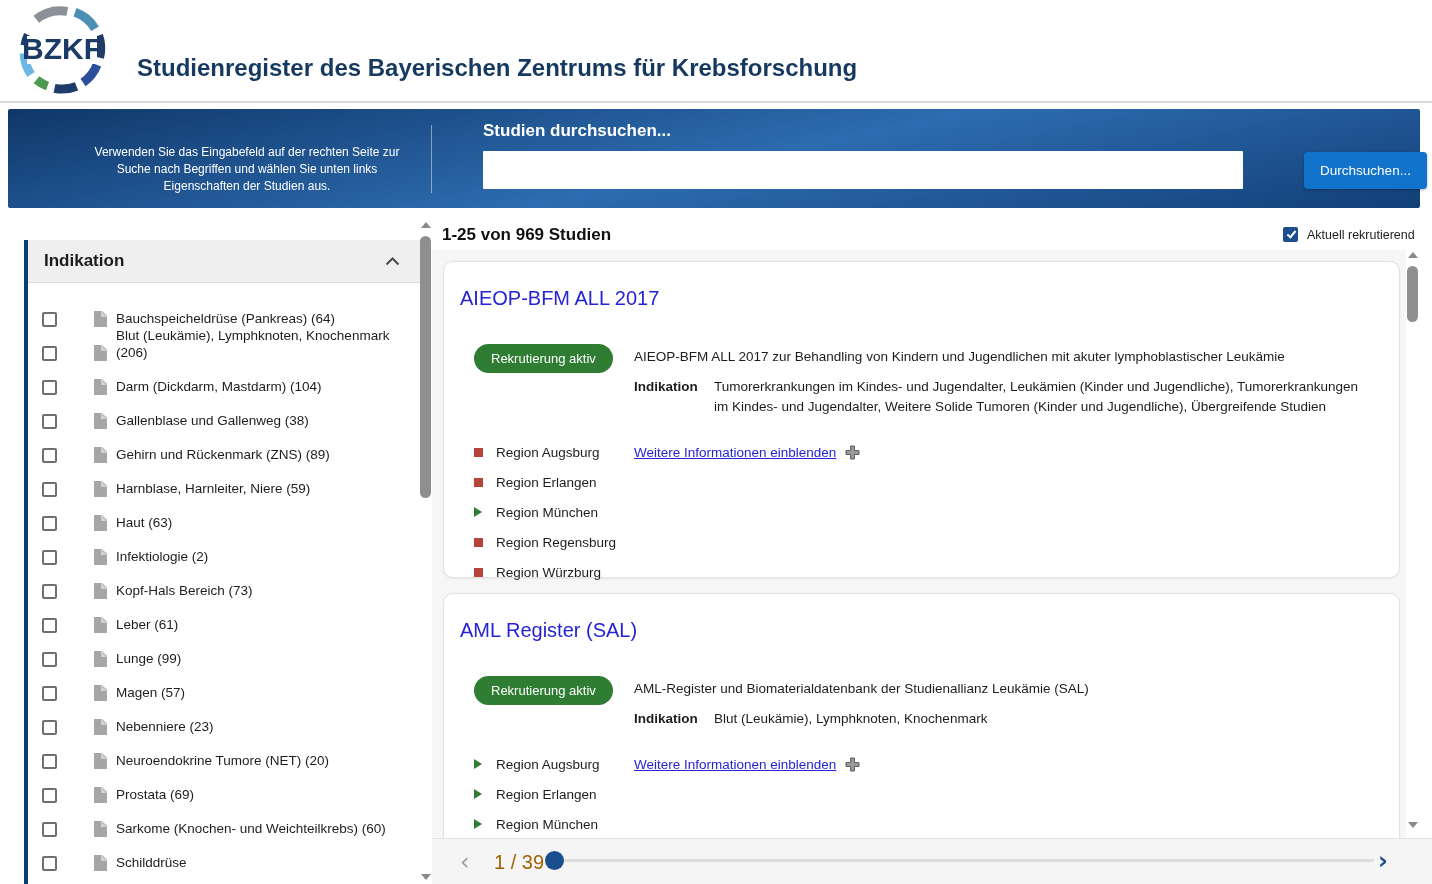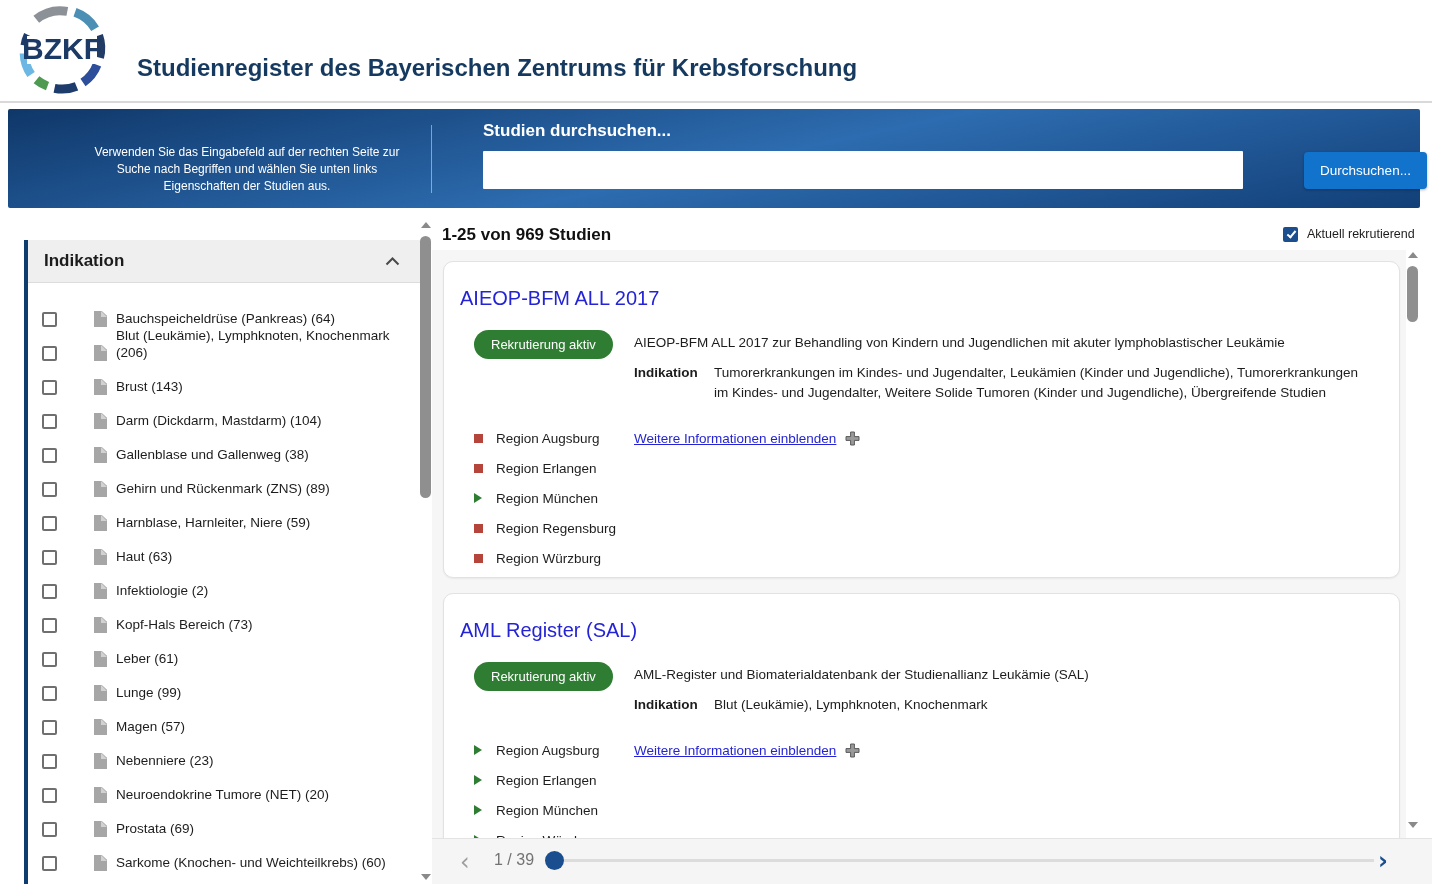--- a/index.html
+++ b/index.html
@@ -47,52 +47,52 @@
     border-left:5px solid transparent;border-right:5px solid transparent;border-bottom:6px solid #8a8a8a;}
   .vscroll .arrow-down{position:absolute;bottom:4px;left:2px;width:0;height:0;
     border-left:5px solid transparent;border-right:5px solid transparent;border-top:6px solid #8a8a8a;}
   .vscroll .thumb{position:absolute;left:1px;width:11px;background:#8f8f8f;border-radius:6px;cursor:grab;}
   .scroll-left{left:419px;top:218px;height:666px;}
   .scroll-left .thumb{top:18px;height:262px;}
   .scroll-right{left:1406px;top:248px;height:584px;}
   .scroll-right .thumb{top:18px;height:56px;}
   
   .results-count{position:absolute;left:442px;top:225px;font-size:17px;font-weight:bold;color:#111;}
-  .recruit-filter{position:absolute;left:1283px;top:227px;display:flex;align-items:flex-start;cursor:pointer;}
+  .recruit-filter{position:absolute;left:1283px;top:227px;display:flex;align-items:center;cursor:pointer;}
   .cb.checked{background:#1b4e8e;border-color:#1b4e8e;position:relative;}
   .cb.checked::after{content:"";position:absolute;left:4px;top:0px;width:3px;height:7px;
     border:solid #fff;border-width:0 2px 2px 0;transform:rotate(40deg);}
   .recruit-filter .lbl{font-size:12.5px;color:#1d1d1d;margin-left:9px;}
   .main-scroll{position:absolute;left:432px;top:250px;width:974px;height:588px;background:#f6f6f6;overflow:hidden;}
   .study-card{position:absolute;left:11px;width:957px;background:#fff;border:1px solid #e2e2e2;border-radius:10px;
     box-shadow:0 1px 2px rgba(0,0,0,.06);box-sizing:border-box;}
   .card-1{top:11px;height:317px;}
   .card-2{top:343px;height:310px;}
   .study-title{display:inline-block;margin:25px 0 0 16px;font-size:20px;color:#2424d6;text-decoration:none;cursor:pointer;}
-  .card-row{display:flex;padding:0 30px;margin-top:20px;}
+  .card-row{display:flex;padding:0 30px;margin-top:34px;}
   .col-left{flex:0 0 160px;}
   .col-right{flex:1;min-width:0;}
   .status-badge{display:inline-block;background:#2e7d32;color:#fff;font-size:13px;padding:7px 17px;border-radius:16px;}
   .study-desc{font-size:13.5px;color:#1d1d1d;line-height:18px;margin:4px 0 11px 0;}
   .indication-row{display:flex;font-size:13.5px;line-height:20px;}
   .indication-label{flex:0 0 80px;font-weight:bold;color:#1d1d1d;}
   .indication-value{flex:1;color:#1d1d1d;}
   .regions-row{margin-top:20px;}
   .region-item{display:flex;align-items:center;height:30px;font-size:13.5px;color:#1d1d1d;}
   .region-marker{flex:0 0 auto;margin-right:13px;}
   .region-marker[data-marker="square"]{width:9px;height:9px;background:#b5443b;}
   .region-marker[data-marker="triangle"]{width:0;height:0;border-left:8px solid #2e7d32;
     border-top:5px solid transparent;border-bottom:5px solid transparent;margin-right:14px;}
   .more-info{display:flex;align-items:center;height:30px;}
   .more-info a{font-size:13.5px;color:#2424d6;text-decoration:underline;cursor:pointer;}
   .plus-icon{margin-left:9px;display:inline-flex;cursor:pointer;}
   
   .pagination{position:absolute;left:432px;top:838px;width:1000px;height:46px;background:#f5f5f5;border-top:1px solid #e3e3e3;box-sizing:border-box;}
   .pag-prev{position:absolute;left:28px;top:11px;color:#9e9e9e;font-size:24px;line-height:24px;cursor:default;}
-  .pag-indicator{position:absolute;left:62px;top:12px;font-size:16px;color:#737373;}
+  .pag-indicator{position:absolute;left:62px;top:12px;font-size:20px;color:#a16207;}
   .pag-track{position:absolute;left:122px;top:20px;width:820px;height:3px;background:#dcdcdc;cursor:pointer;}
   .pag-thumb{position:absolute;left:113px;top:12px;width:19px;height:19px;border-radius:50%;background:#1b4e8e;cursor:grab;}
   .pag-next{position:absolute;left:946px;top:10px;color:#1b4e8e;font-size:24px;line-height:24px;font-weight:bold;cursor:pointer;}
   .chev-glyph{font-family:"DejaVu Sans",sans-serif;}
 </style>
 </head>
 <body>
 
 <div class="app-header">
   <div class="logo">
@@ -139,25 +139,20 @@
         <span class="filter-label">Bauchspeicheldrüse (Pankreas) (64)</span>
       </div>
     <div class="filter-row">
         <span class="cb"></span>
         <span class="file-icon"></span>
         <span class="filter-label">Blut (Leukämie), Lymphknoten, Knochenmark (206)</span>
       </div>
     <div class="filter-row">
         <span class="cb"></span>
         <span class="file-icon"></span>
-        <span class="filter-label">Brust (143)</span>
-      </div>
-    <div class="filter-row">
-        <span class="cb"></span>
-        <span class="file-icon"></span>
         <span class="filter-label">Darm (Dickdarm, Mastdarm) (104)</span>
       </div>
     <div class="filter-row">
         <span class="cb"></span>
         <span class="file-icon"></span>
         <span class="filter-label">Gallenblase und Gallenweg (38)</span>
       </div>
     <div class="filter-row">
         <span class="cb"></span>
         <span class="file-icon"></span>

